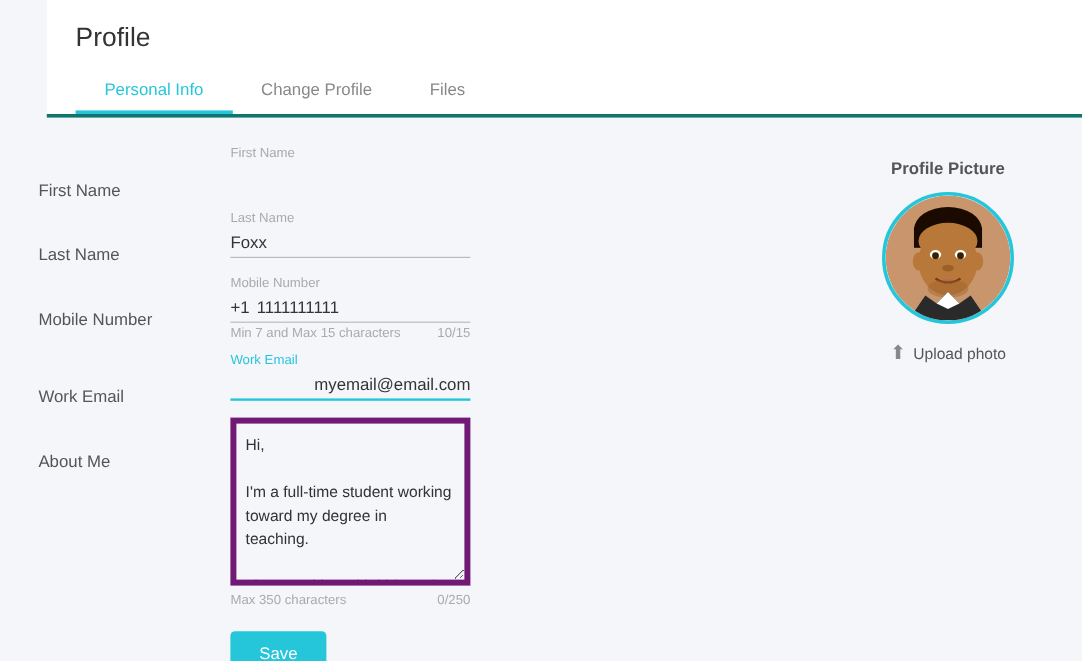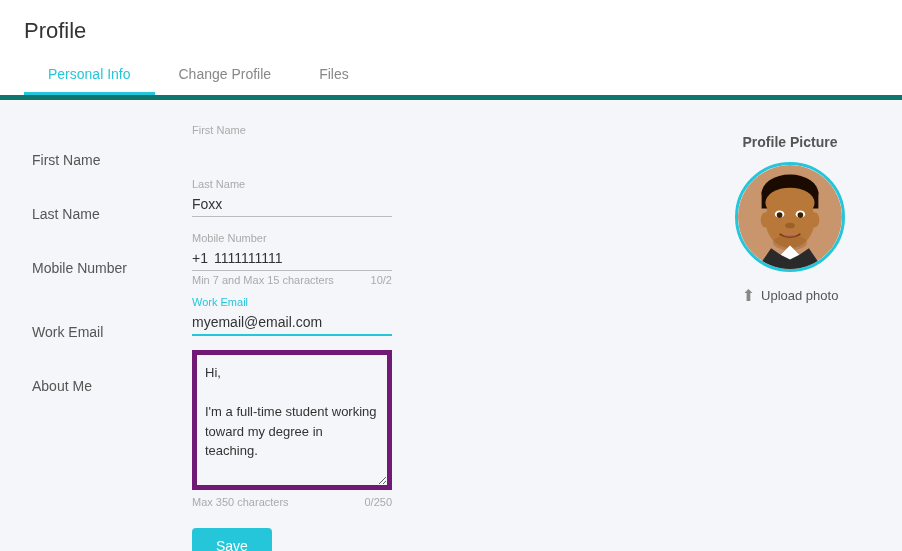--- a/index.html
+++ b/index.html
@@ -10,21 +10,22 @@
       font-size: 14px;
     }
     .page-wrapper {
       background: #f5f6fa;
       min-height: 551px;
       width: 902px;
     }
     .page-header {
       background: #fff;
       padding: 18px 24px 0 24px;
-      border-bottom: 5px solid #0f766e;
+      border-bottom: 3px solid #0f766e;
+      margin-left: 39px;
     }
     .page-title {
       font-size: 22px;
       font-weight: 400;
       color: #333;
       margin-bottom: 12px;
     }
     .tabs {
       display: flex;
       gap: 0;
@@ -134,20 +135,21 @@
     }
     .email-field {
       width: 100%;
       border: none;
       border-bottom: 2px solid #26c6da;
       outline: none;
       font-size: 14px;
       color: #333;
       padding: 4px 0;
       background: transparent;
+      text-align: right;
     }
     .about-row {
       display: flex;
       align-items: flex-start;
       margin-bottom: 20px;
     }
     .about-input-group {
       flex: 1;
       max-width: 200px;
     }
@@ -258,21 +260,21 @@
       <div class="mobile-row">
         <div class="field-label">Mobile Number</div>
         <div class="mobile-input-group">
           <span class="field-input-label">Mobile Number</span>
           <div class="mobile-input-wrapper">
             <span class="country-code">+1</span>
             <input class="mobile-field" type="text" value="1111111111" style="">
           </div>
           <div class="char-hint">
             <span>Min 7 and Max 15 characters</span>
-            <span>10/2</span>
+            <span>10/15</span>
           </div>
         </div>
       </div>
 
       
       <div class="email-row">
         <div class="field-label">Work Email</div>
         <div class="email-input-group">
           <span class="email-label-link">Work Email</span>
           <input class="email-field" type="email" value="myemail@email.com" style="">

